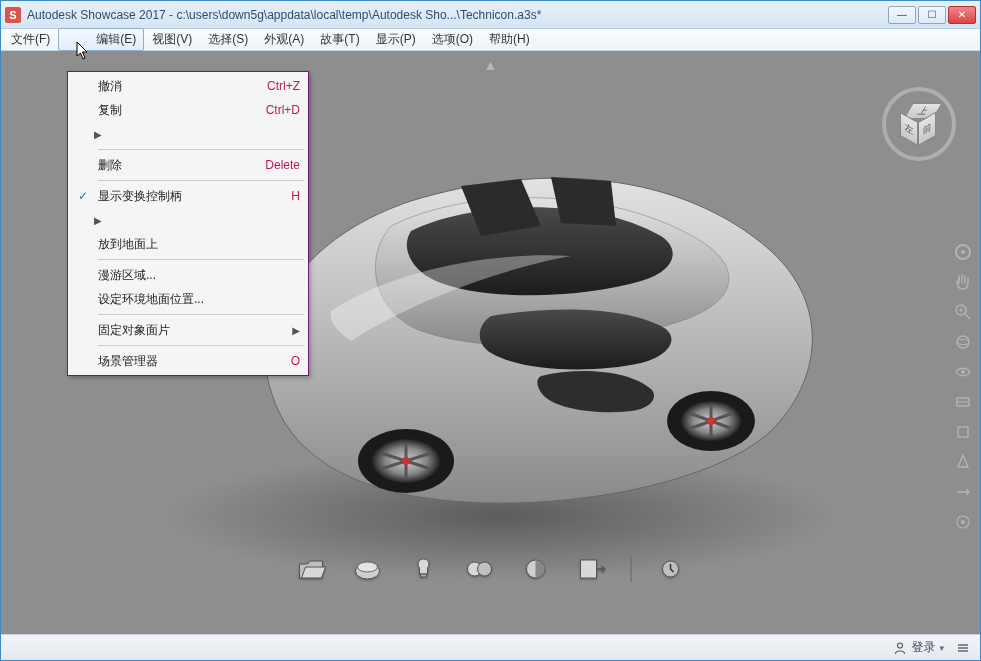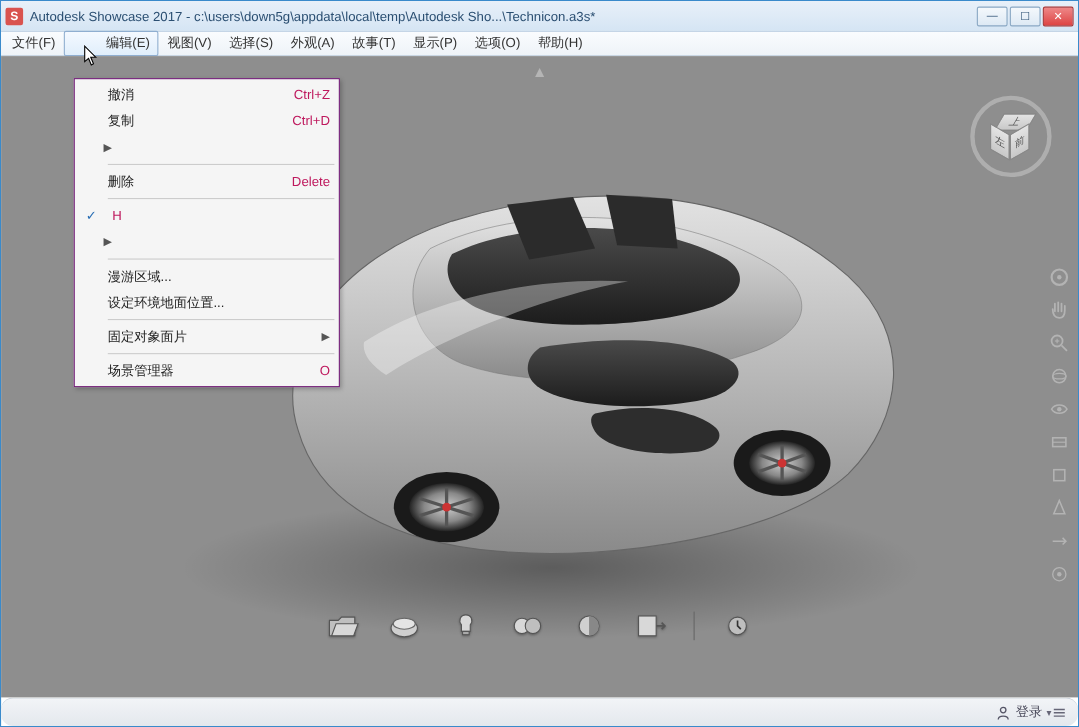--- a/index.html
+++ b/index.html
@@ -33,21 +33,21 @@
 .cube-left { width: 18px; height: 24px; transform: skewY(30deg); left: 2px; top: 14px; background: linear-gradient(#cfcfcf,#b3b3b3); }
 .cube-right { width: 18px; height: 24px; transform: skewY(-30deg); left: 20px; top: 14px; background: linear-gradient(#d8d8d8,#bfbfbf); }
 .up-arrow { position: absolute; left: 50%; top: 6px; transform: translateX(-50%); color: #b5b5b5; font-size: 14px; }
 .right-toolbar { position: absolute; right: 4px; top: 190px; width: 26px; display: flex; flex-direction: column; gap: 8px; align-items: center; }
 .rtool { width: 22px; height: 22px; border-radius: 4px; display: flex; align-items: center; justify-content: center; color: #d6d6d6; font-size: 14px; cursor: pointer; }
 .rtool svg { opacity: 0.6; }
 .bottom-toolbar { position: absolute; left: 50%; bottom: 50px; transform: translateX(-50%); display: flex; align-items: center; gap: 22px; }
 .btool { width: 34px; height: 30px; display: flex; align-items: center; justify-content: center; cursor: pointer; }
 .btool svg { filter: drop-shadow(0 1px 1px rgba(0,0,0,0.3)); }
 .bt-sep { width: 1px; height: 26px; background: #666; }
-.statusbar { height: 26px; background: linear-gradient(#f2f4f7,#e4e8ed); border-top: 1px solid #c8d0d9; display: flex; align-items: center; justify-content: flex-end; padding: 0 10px; gap: 0; border-radius: 11px; }
+.statusbar { height: 26px; background: linear-gradient(#f2f4f7,#e4e8ed); border-top: 1px solid #c8d0d9; display: flex; align-items: center; justify-content: flex-end; padding: 0 10px; gap: 12px; }
 .status-btn { display: flex; align-items: center; gap: 4px; color: #445; cursor: pointer; font-size: 12px; }
 .status-caret { font-size: 9px; color: #667; }
 </style>
 </head>
 <body>
 
 <div class="window">
 
   <div class="titlebar">
     <div class="app-icon">S</div>
@@ -92,25 +92,30 @@
       </div>
     <div class="dd-sep"></div>
     <div class="dd-row">
         <span class="dd-check"></span>
         <span class="dd-label">删除</span>
         <span class="dd-accel">Delete</span>
       </div>
     <div class="dd-sep"></div>
     <div class="dd-row">
         <span class="dd-check">✓</span>
+        <span class="dd-label">显示变换控制柄</span>
         <span class="dd-accel">H</span>
       </div>
     <div class="dd-row">
         <span class="dd-check"></span>
         <span class="dd-sub">▶</span>
+      </div>
+    <div class="dd-row">
+        <span class="dd-check"></span>
+        <span class="dd-label">放到地面上</span>
       </div>
     <div class="dd-sep"></div>
     <div class="dd-row">
         <span class="dd-check"></span>
         <span class="dd-label">漫游区域...</span>
       </div>
     <div class="dd-row">
         <span class="dd-check"></span>
         <span class="dd-label">设定环境地面位置...</span>
       </div>

